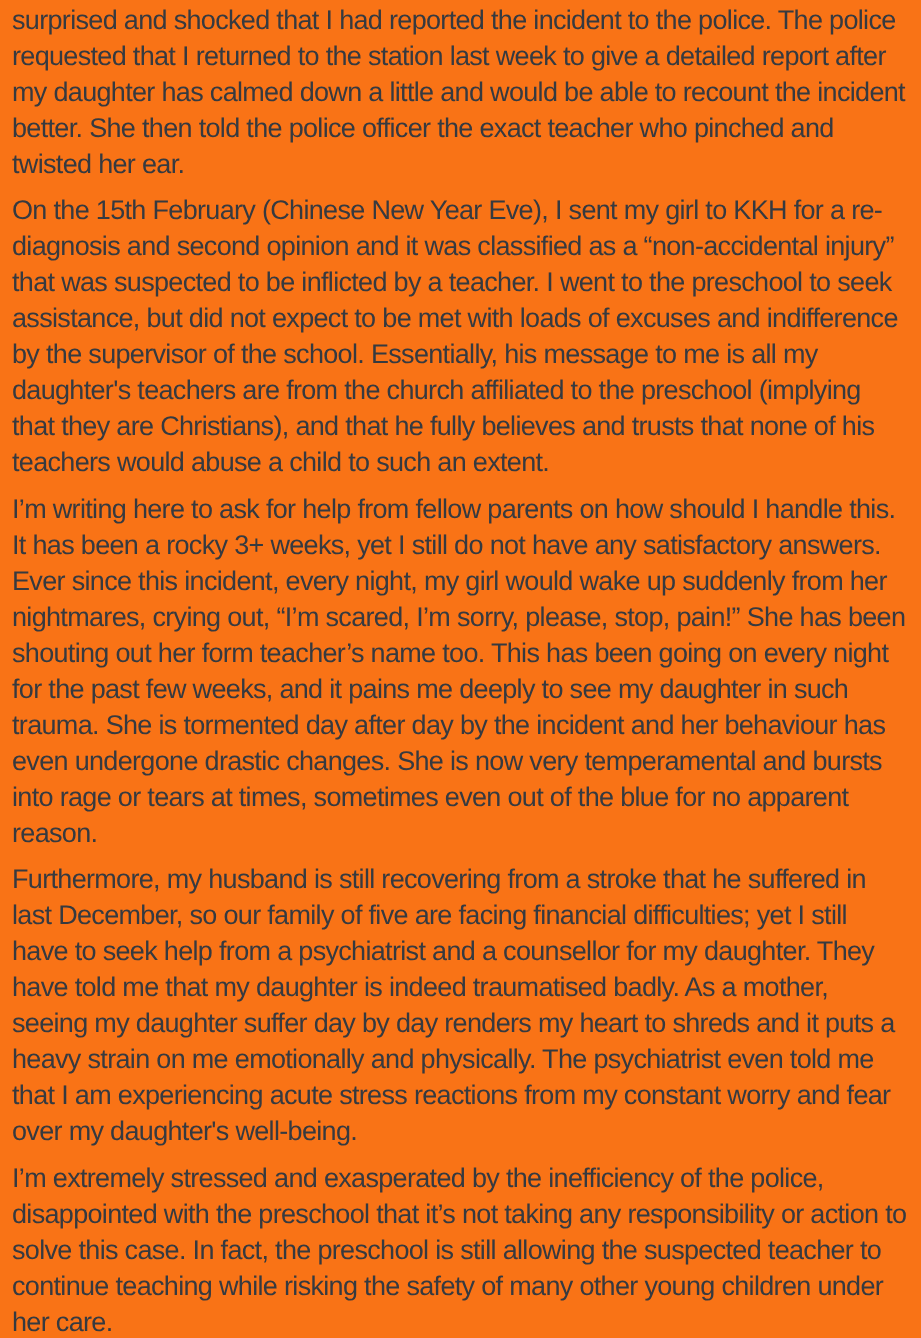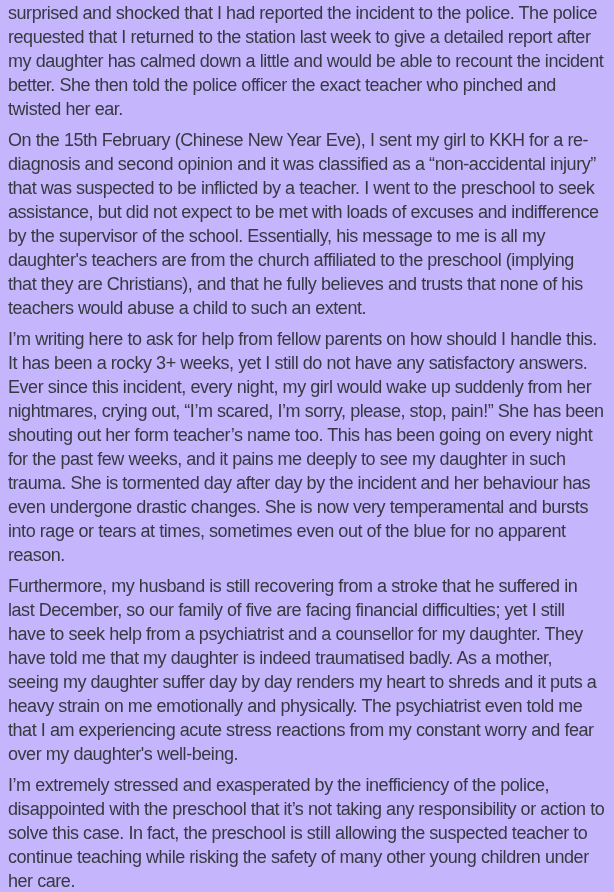--- a/index.html
+++ b/index.html
@@ -11,21 +11,21 @@
     width: 614px;
     height: 892px;
     overflow: hidden;
     box-sizing: border-box;
   }
   .post-body {
     box-sizing: border-box;
     width: 614px;
     height: 892px;
     padding: 1px 8px 0 8px;
-    background: #c4b5fd;
+    background: #f97316;
     font-family: "Liberation Sans", "DejaVu Sans", sans-serif;
     font-size: 18px;
     line-height: 24px;
     letter-spacing: -0.45px;
     color: #363a40;
     text-align: left;
   }
   .post-paragraph {
     margin: 0 0 7px 0;
     padding: 0;

